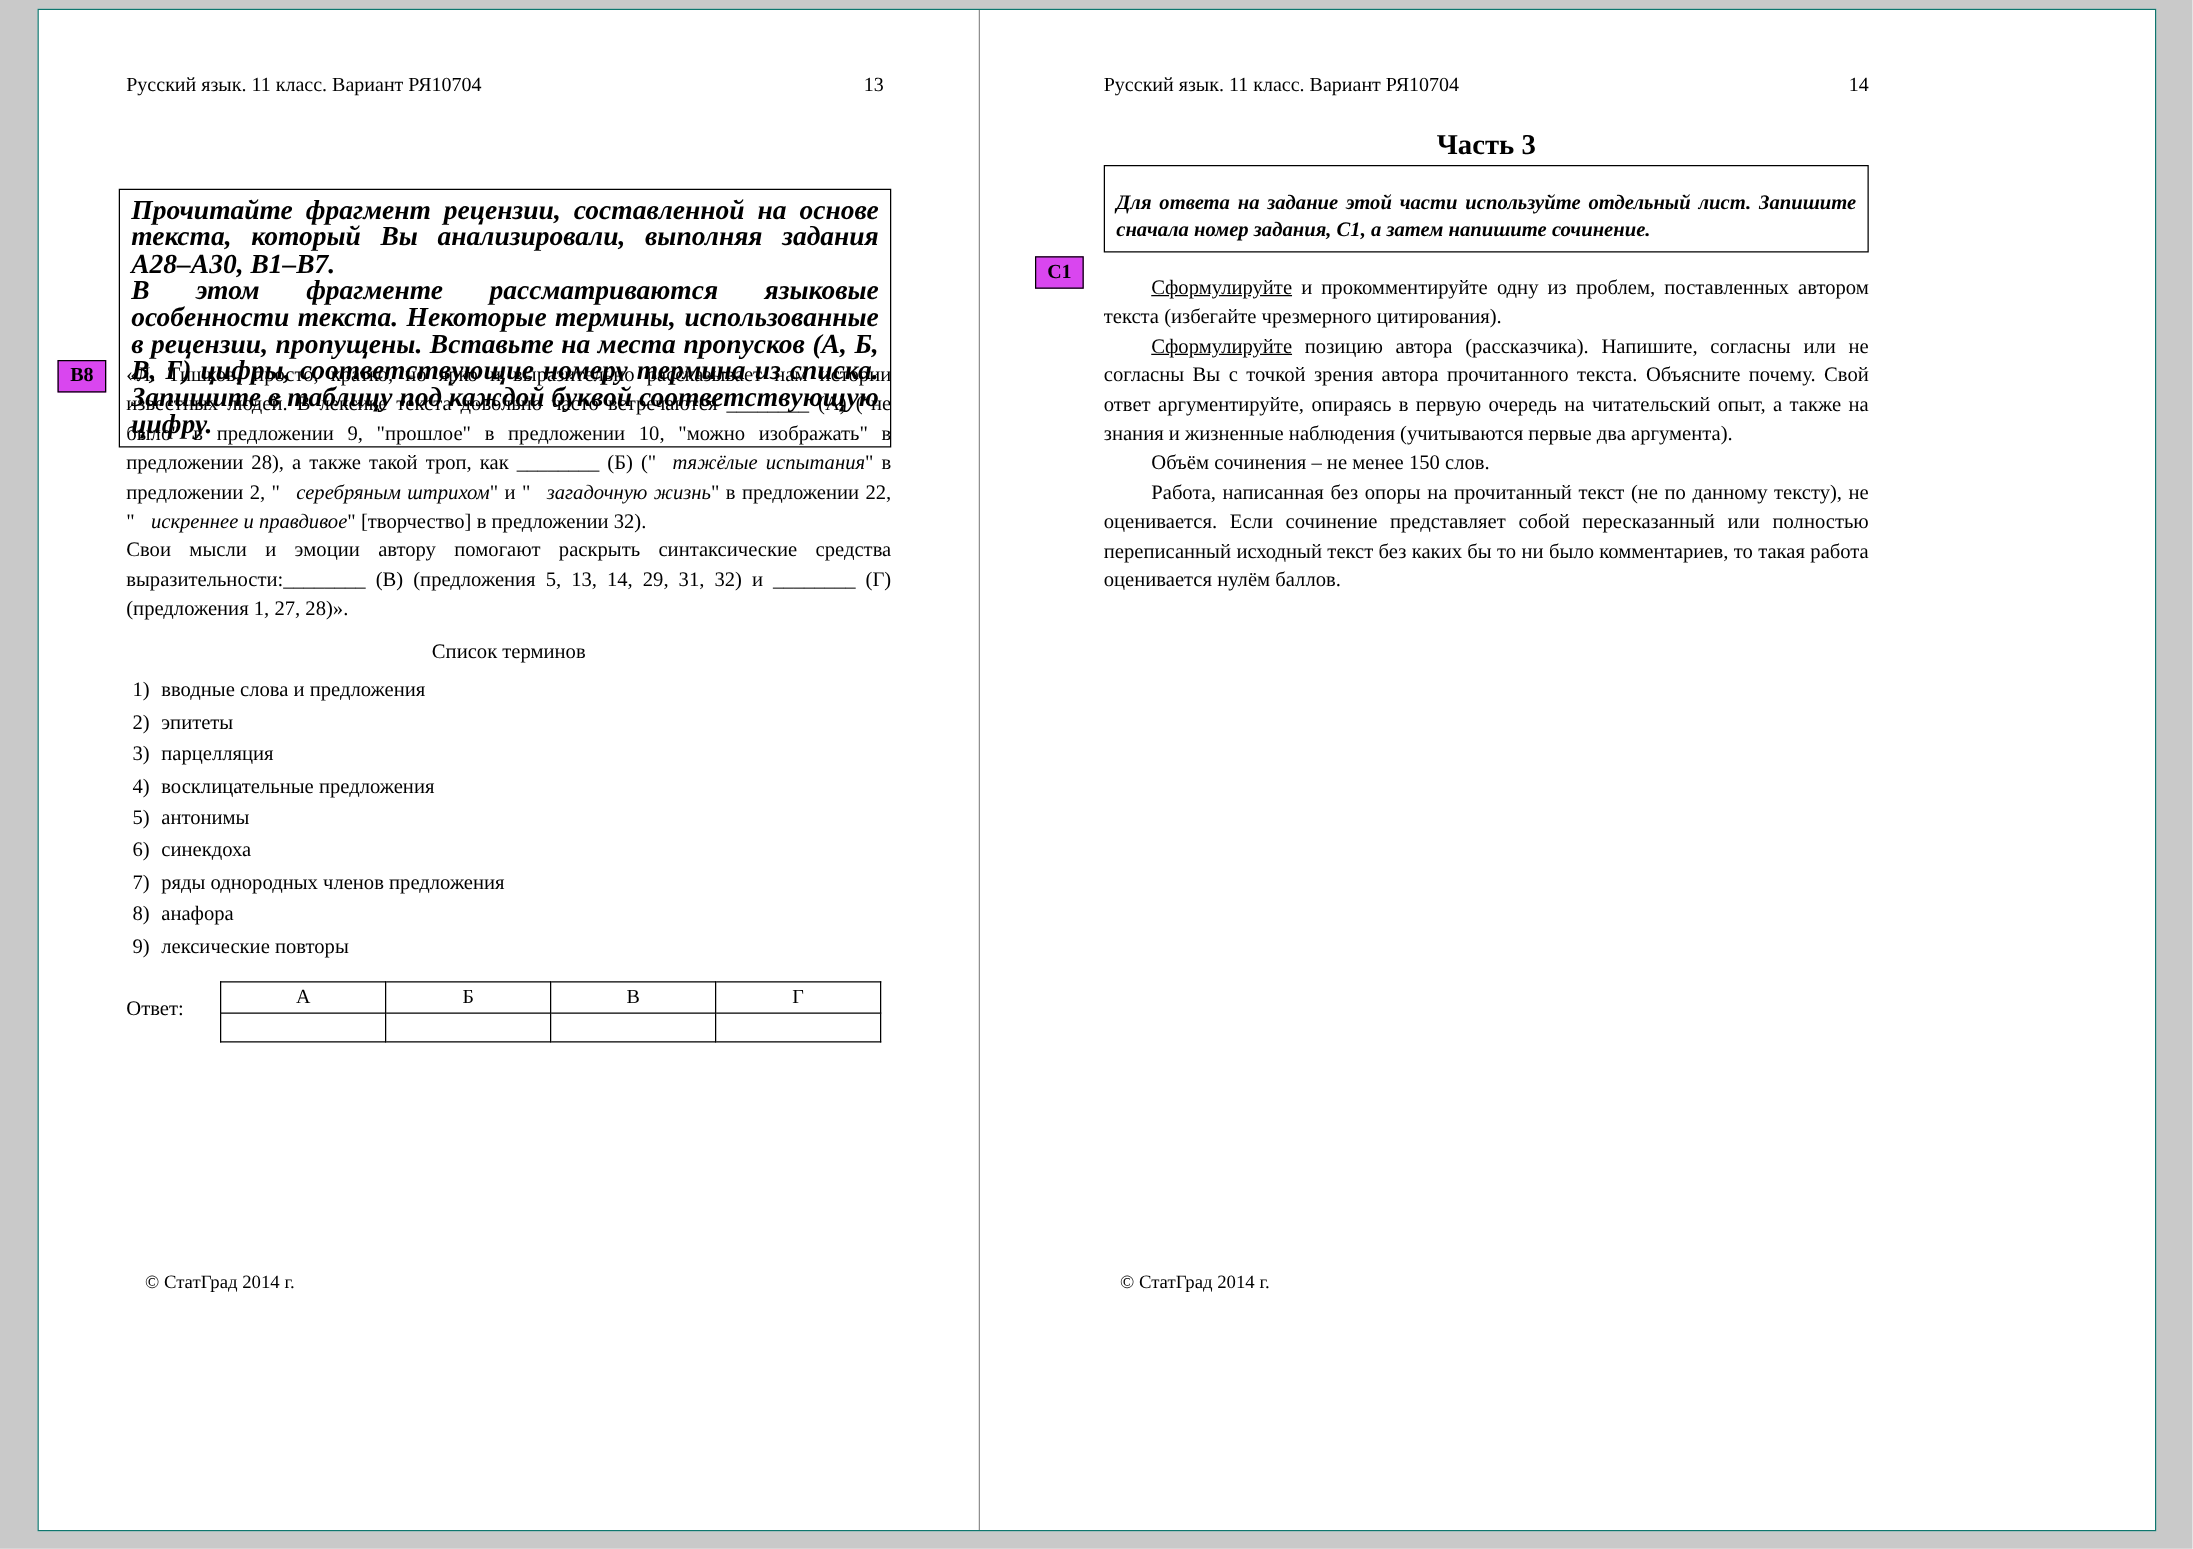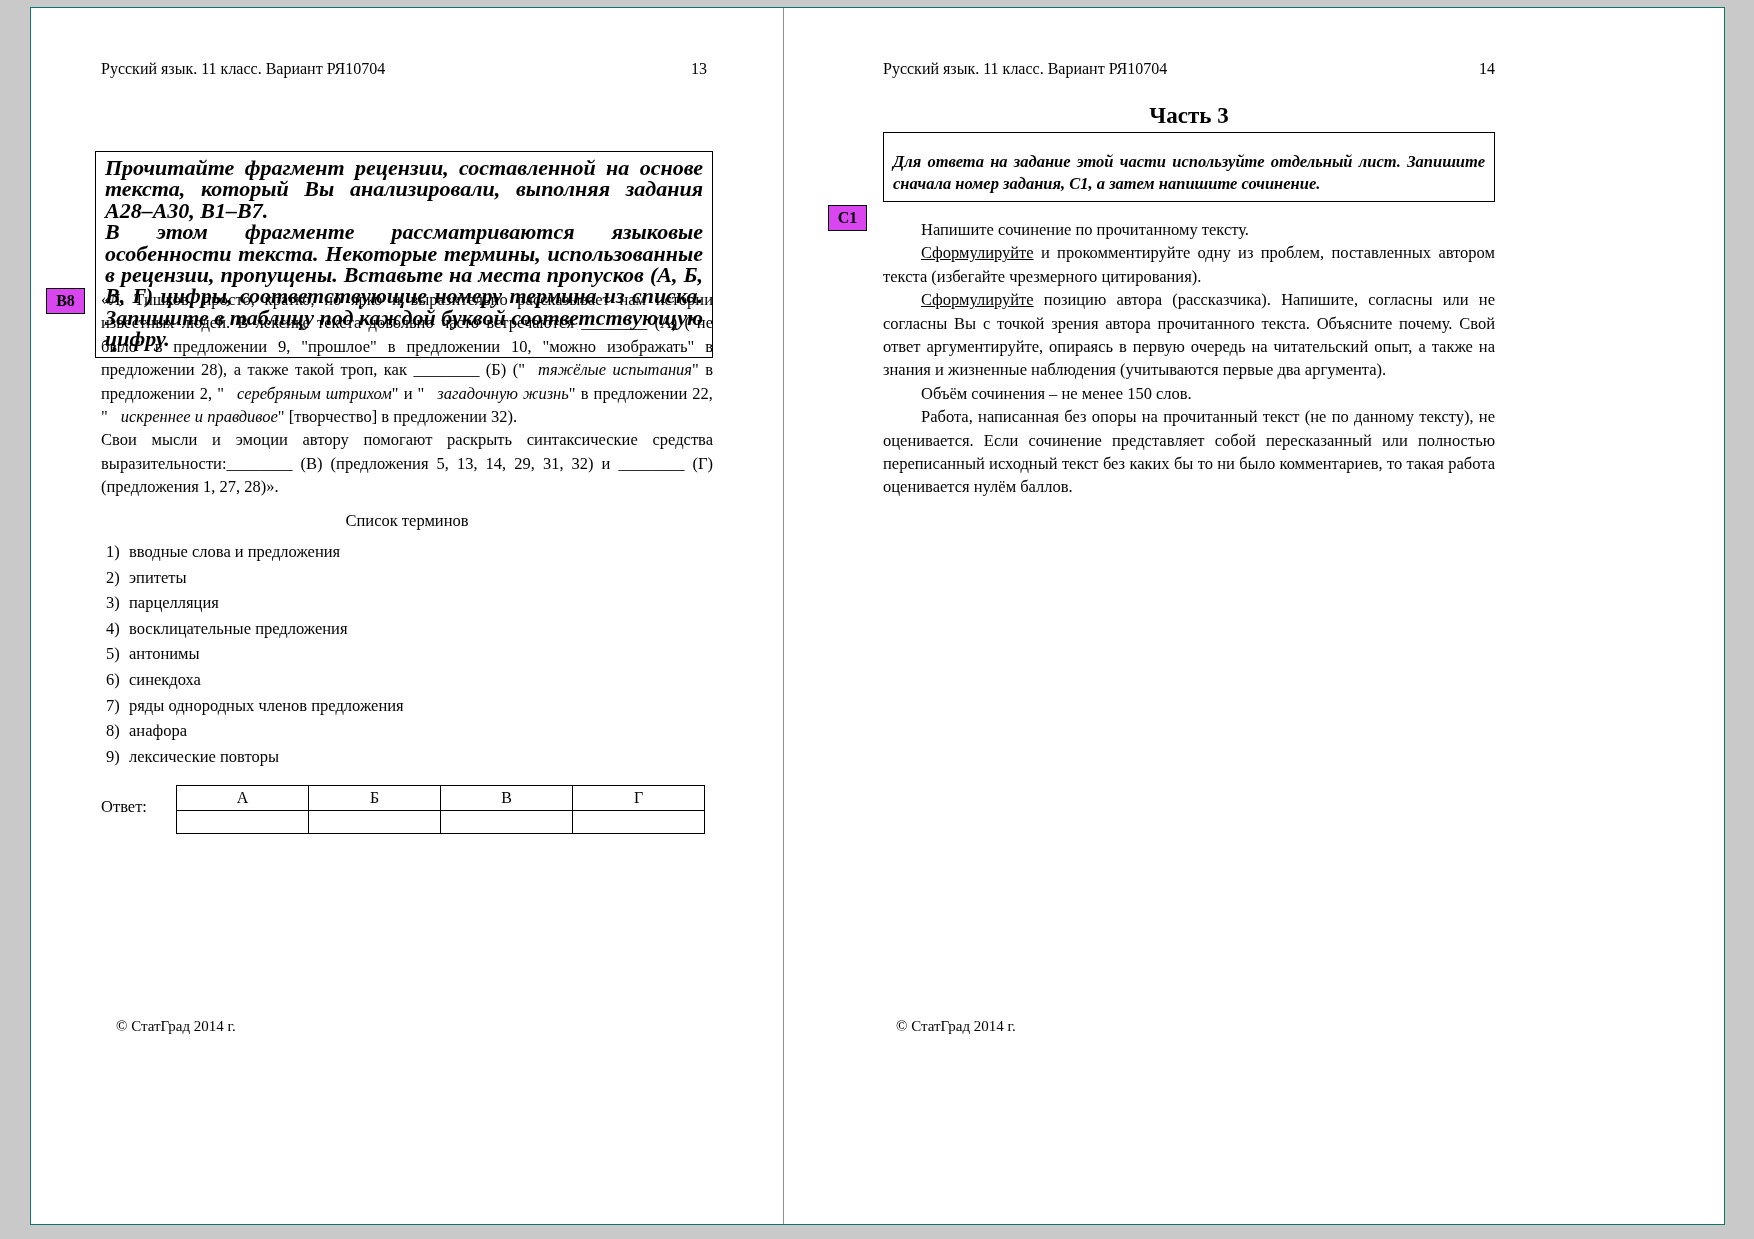--- a/index.html
+++ b/index.html
@@ -199,21 +199,20 @@
     <div class="task-label" id="c1-label">С1</div>
 
     <div class="right-body">
       <div class="part-title">Часть 3</div>
 
       <div class="right-box">
         <p>Для ответа на задание этой части используйте отдельный лист. Запишите сначала номер задания, С1, а затем напишите сочинение.</p>
       </div>
 
       <div class="c1-text">
-        <p>Напишите сочинение по прочитанному тексту.</p>
         <p><span class="u">Сформулируйте</span><span> и прокомментируйте одну из проблем, поставленных автором текста (избегайте чрезмерного цитирования).</span></p>
         <p><span class="u">Сформулируйте</span><span> позицию автора (рассказчика). Напишите, согласны или не согласны Вы с точкой зрения автора прочитанного текста. Объясните почему. Свой ответ аргументируйте, опираясь в первую очередь на читательский опыт, а также на знания и жизненные наблюдения (учитываются первые два аргумента).</span></p>
         <p>Объём сочинения – не менее 150 слов.</p>
         <p>Работа, написанная без опоры на прочитанный текст (не по данному тексту), не оценивается. Если сочинение представляет собой пересказанный или полностью переписанный исходный текст без каких бы то ни было комментариев, то такая работа оценивается нулём баллов.</p>
       </div>
     </div>
 
     <div class="footer" id="foot-right">© СтатГрад 2014 г.</div>
   </div>
 </div>

